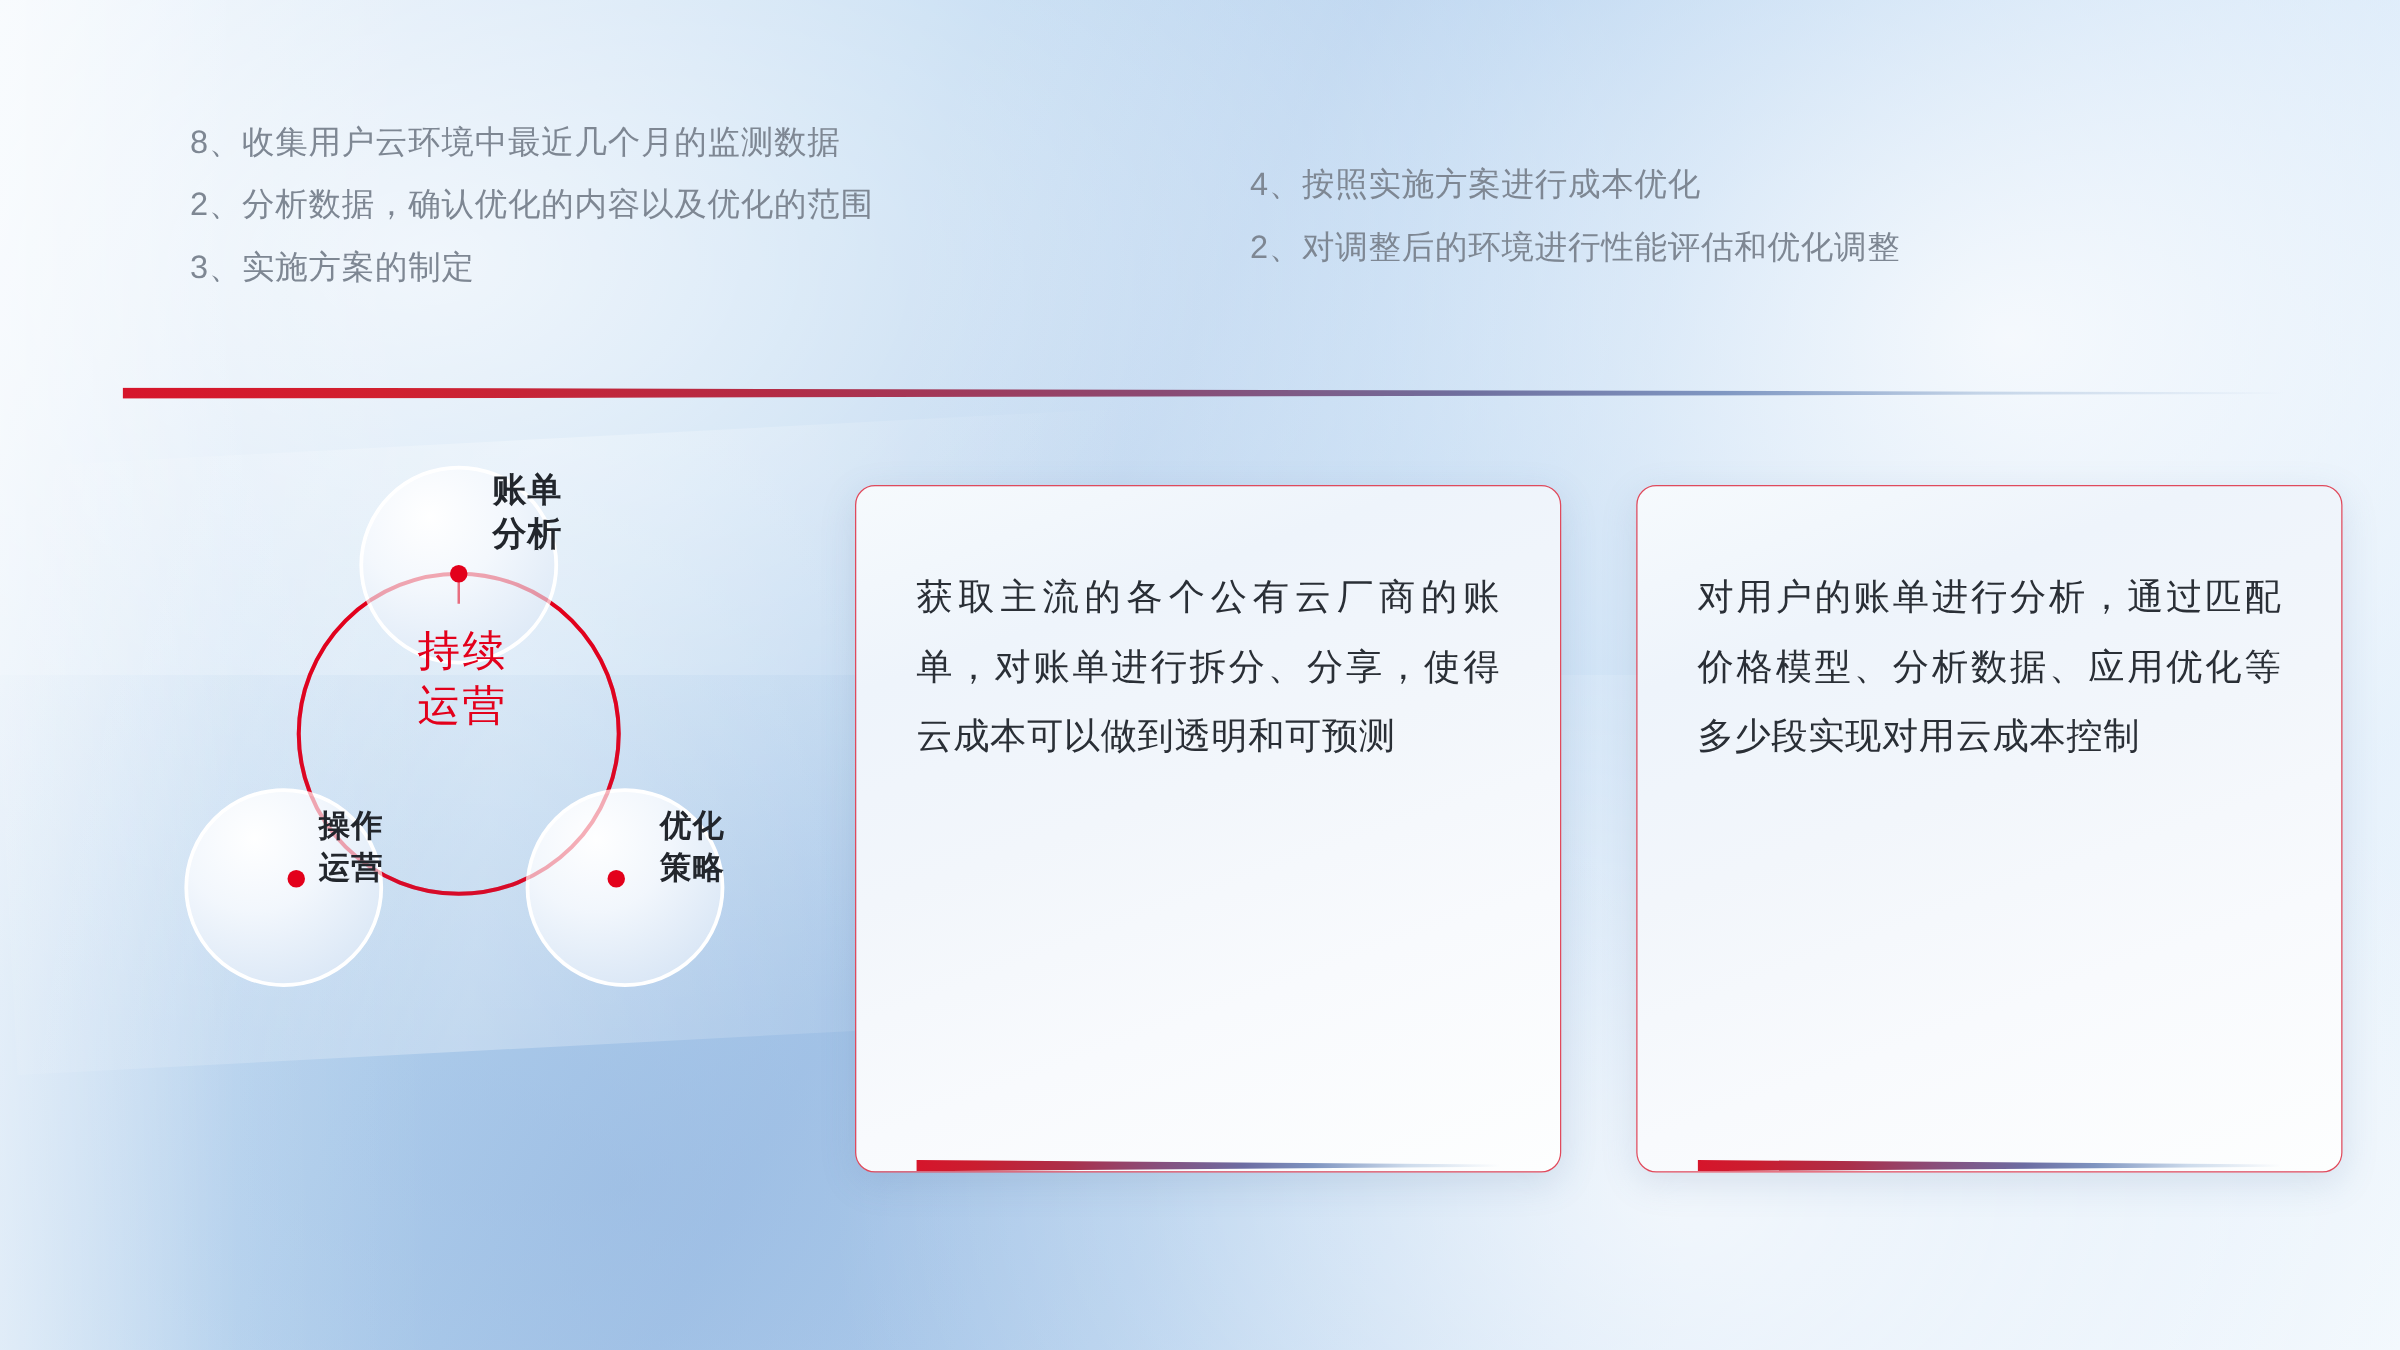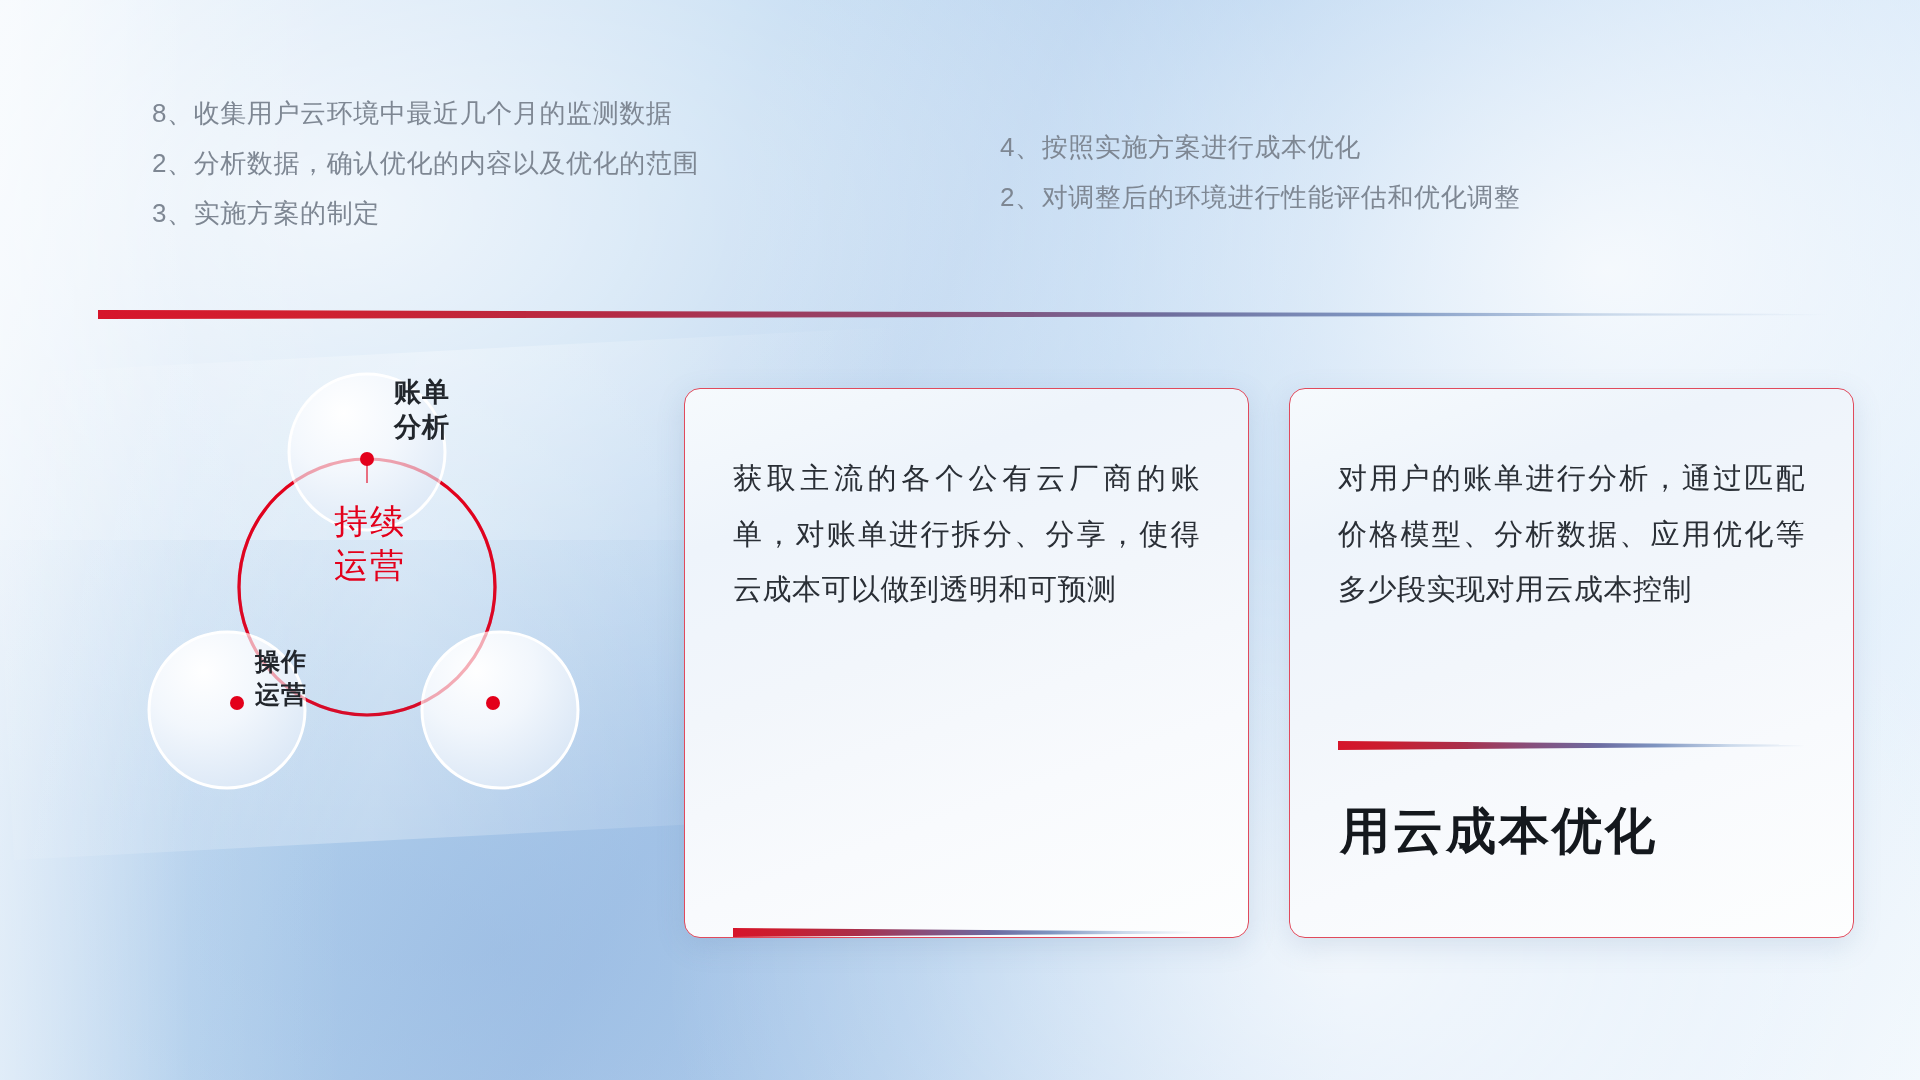--- a/index.html
+++ b/index.html
@@ -95,21 +95,21 @@
   .venn-label.bl     { left:52px;  top:290px; width:160px; font-size:25px; }
   .venn-label.br     { left:325px; top:290px; width:160px; font-size:25px; }
   .venn-center {
     position:absolute; left:180px; top:145px; width:190px;
     text-align:center; font-size:34px; font-weight:400;
     color:#e3001b; line-height:1.28; letter-spacing:2px;
     white-space:pre-line;
   }
 
   
-  #cards { position:absolute; z-index:4; left:684px; top:388px; width:1190px; height:550px; display:flex; gap:40px; }
+  #cards { position:absolute; z-index:4; left:684px; top:388px; width:1190px; height:550px; display:flex; gap:60px; }
   .card {
     position:relative;
     width:565px; height:550px;
     border-radius:16px;
     border:1.6px solid #e04a5c;
     background:linear-gradient(160deg,
       #f6fafd 0%, #eef4fb 22%, #f2f6fb 45%, #f8fafd 70%, #fdfefe 100%);
     box-shadow:0 8px 28px rgba(90,125,165,.17);
     overflow:hidden;
     padding:62px 48px 0 48px;
@@ -195,30 +195,31 @@
     <circle cx="272" cy="104" r="7" fill="#e3001b"></circle>
     <circle cx="142" cy="348" r="7" fill="#e3001b"></circle>
     <circle cx="398" cy="348" r="7" fill="#e3001b"></circle>
     <line x1="272" y1="104" x2="272" y2="128" stroke="#e3001b" stroke-width="2" opacity=".55"></line>
   </svg>
 
   <div class="venn-label top">账单
 分析</div>
   <div class="venn-label bl">操作
 运营</div>
+  <div class="venn-label br">优化
+策略</div>
   <div class="venn-center">持续
 运营</div>
 </div>
 
 <div id="cards">
 
   <div class="card">
     <div class="card-body">获取主流的各个公有云厂商的账单，对账单进行拆分、分享，使得云成本可以做到透明和可预测</div>
     <div class="card-divider"></div>
   </div>
 
   <div class="card">
     <div class="card-body">对用户的账单进行分析，通过匹配价格模型、分析数据、应用优化等多少段实现对用云成本控制</div>
     <div class="card-divider"></div>
-    <div class="card-title">用云成本优化</div>
   </div>
 
 </div>
 
 </body></html>

